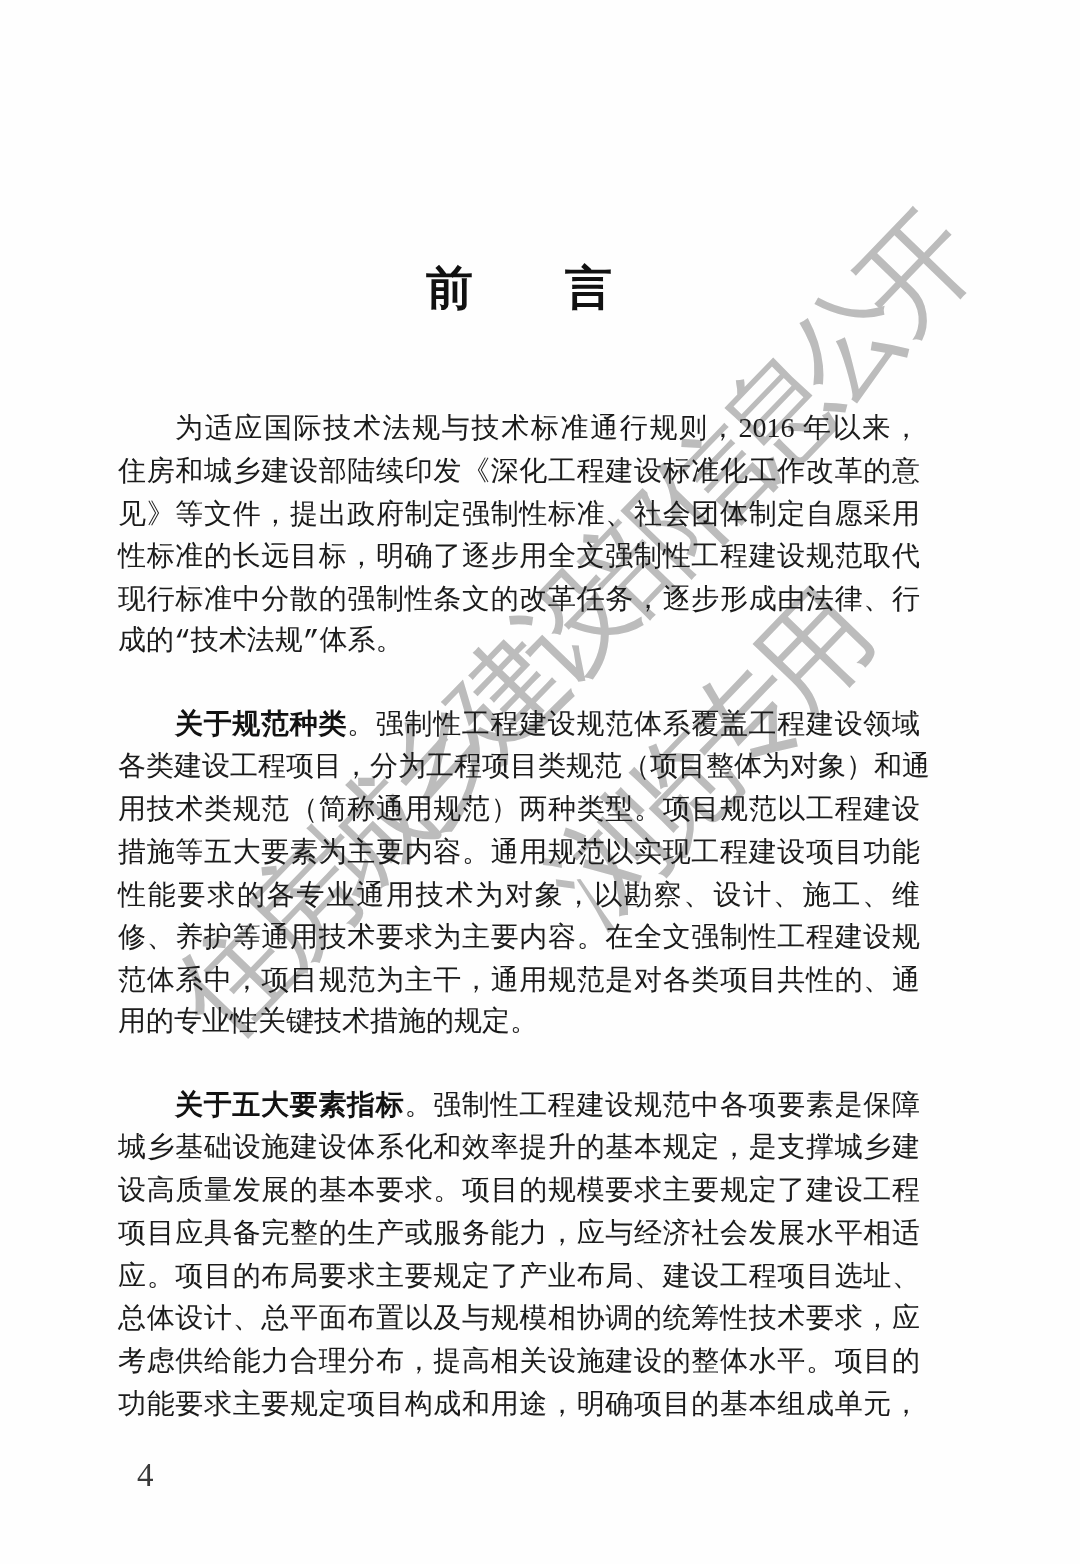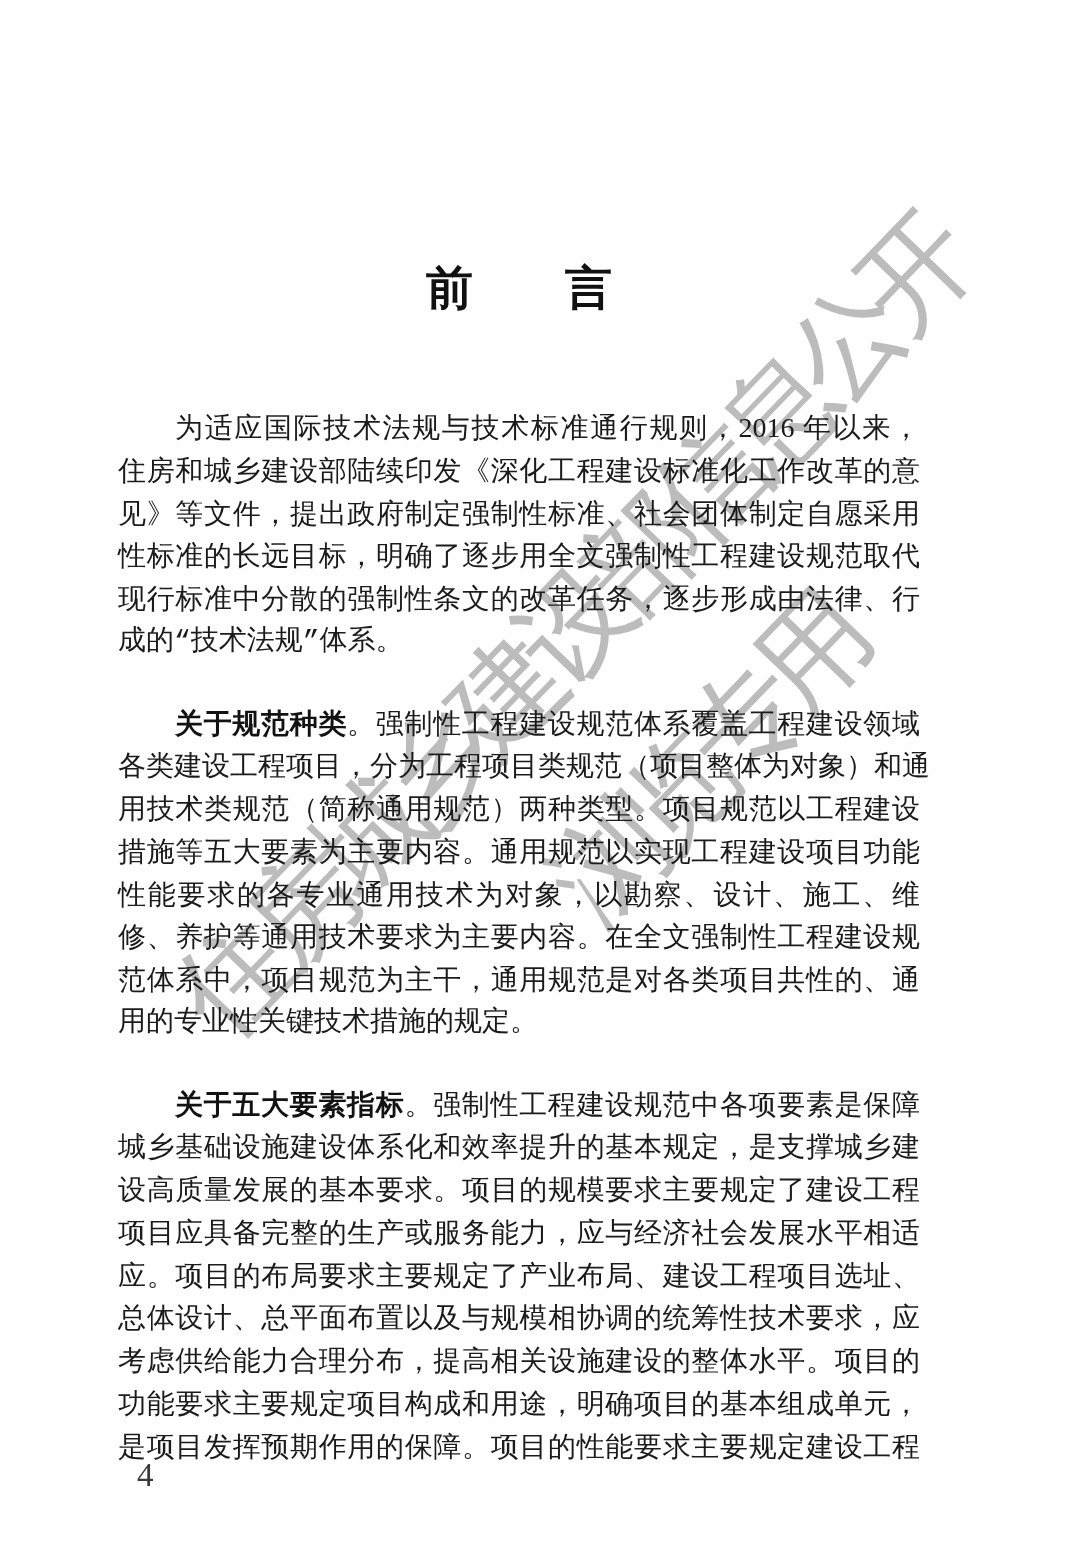--- a/index.html
+++ b/index.html
@@ -140,20 +140,19 @@
       <div class="line end">用的专业性关键技术措施的规定。</div>
 
       <div class="line indent"><span class="lead">关于五大要素指标</span><span>。强制性工程建设规范中各项要素是保障</span></div>
       <div class="line">城乡基础设施建设体系化和效率提升的基本规定，是支撑城乡建</div>
       <div class="line">设高质量发展的基本要求。项目的规模要求主要规定了建设工程</div>
       <div class="line">项目应具备完整的生产或服务能力，应与经济社会发展水平相适</div>
       <div class="line">应。项目的布局要求主要规定了产业布局、建设工程项目选址、</div>
       <div class="line">总体设计、总平面布置以及与规模相协调的统筹性技术要求，应</div>
       <div class="line">考虑供给能力合理分布，提高相关设施建设的整体水平。项目的</div>
       <div class="line">功能要求主要规定项目构成和用途，明确项目的基本组成单元，</div>
-      <div class="line">是项目发挥预期作用的保障。项目的性能要求主要规定建设工程</div>
 
     </div>
 
     <div class="page-number">4</div>
 
   </div>
 </div>
 
 </body></html>

